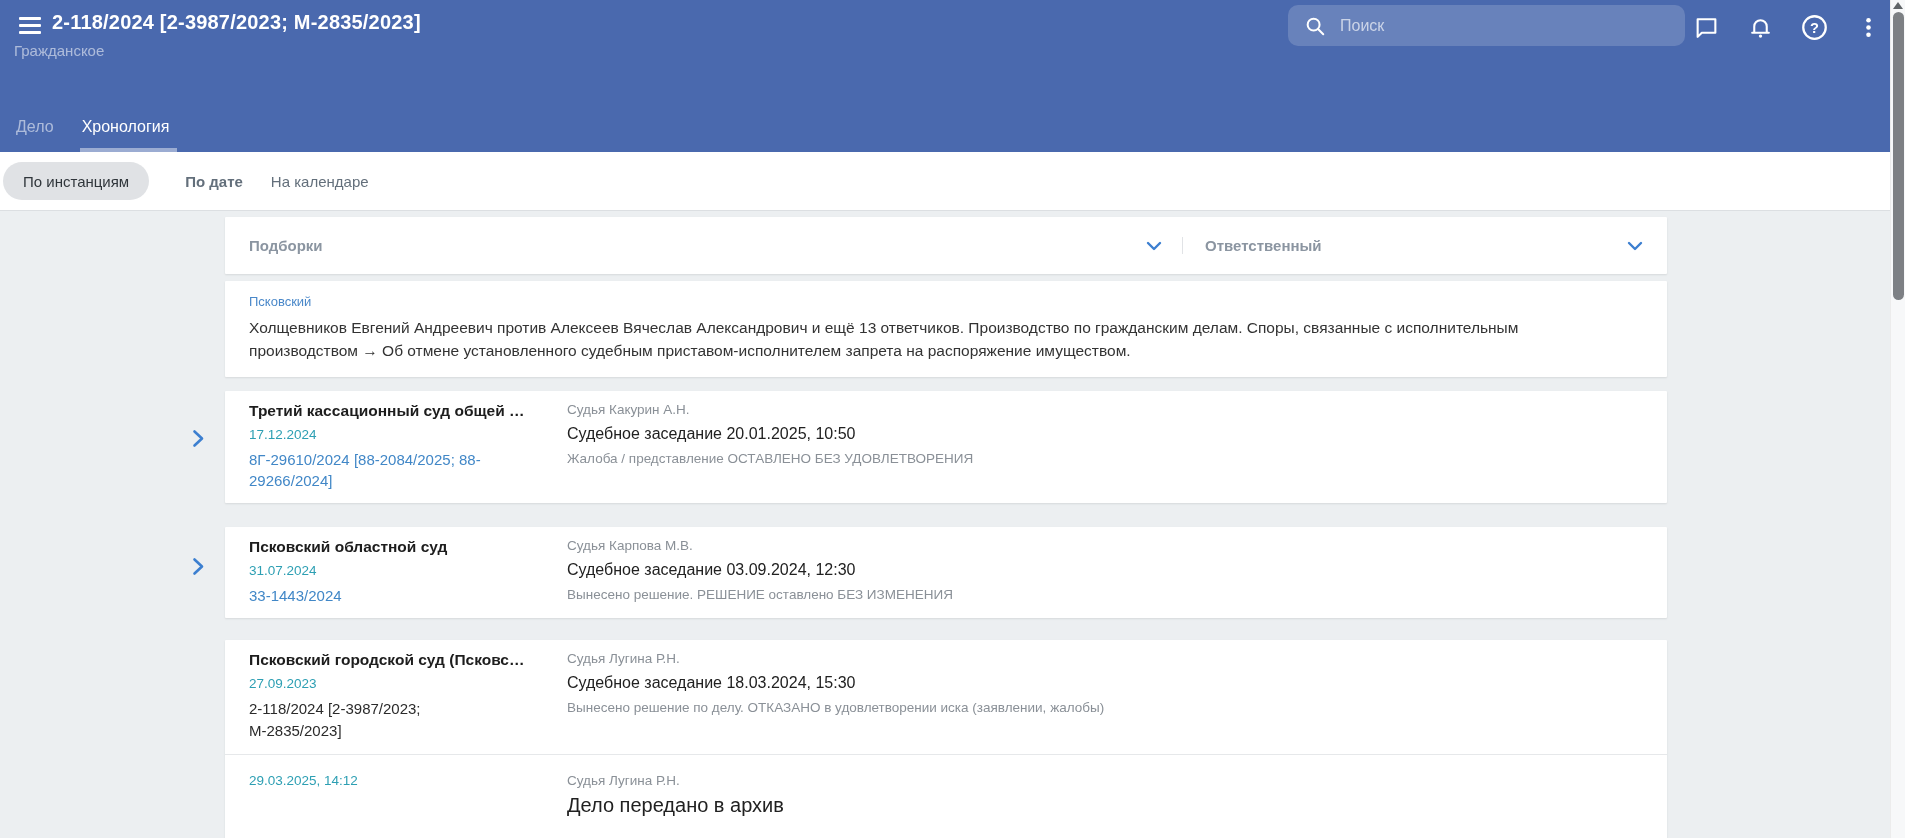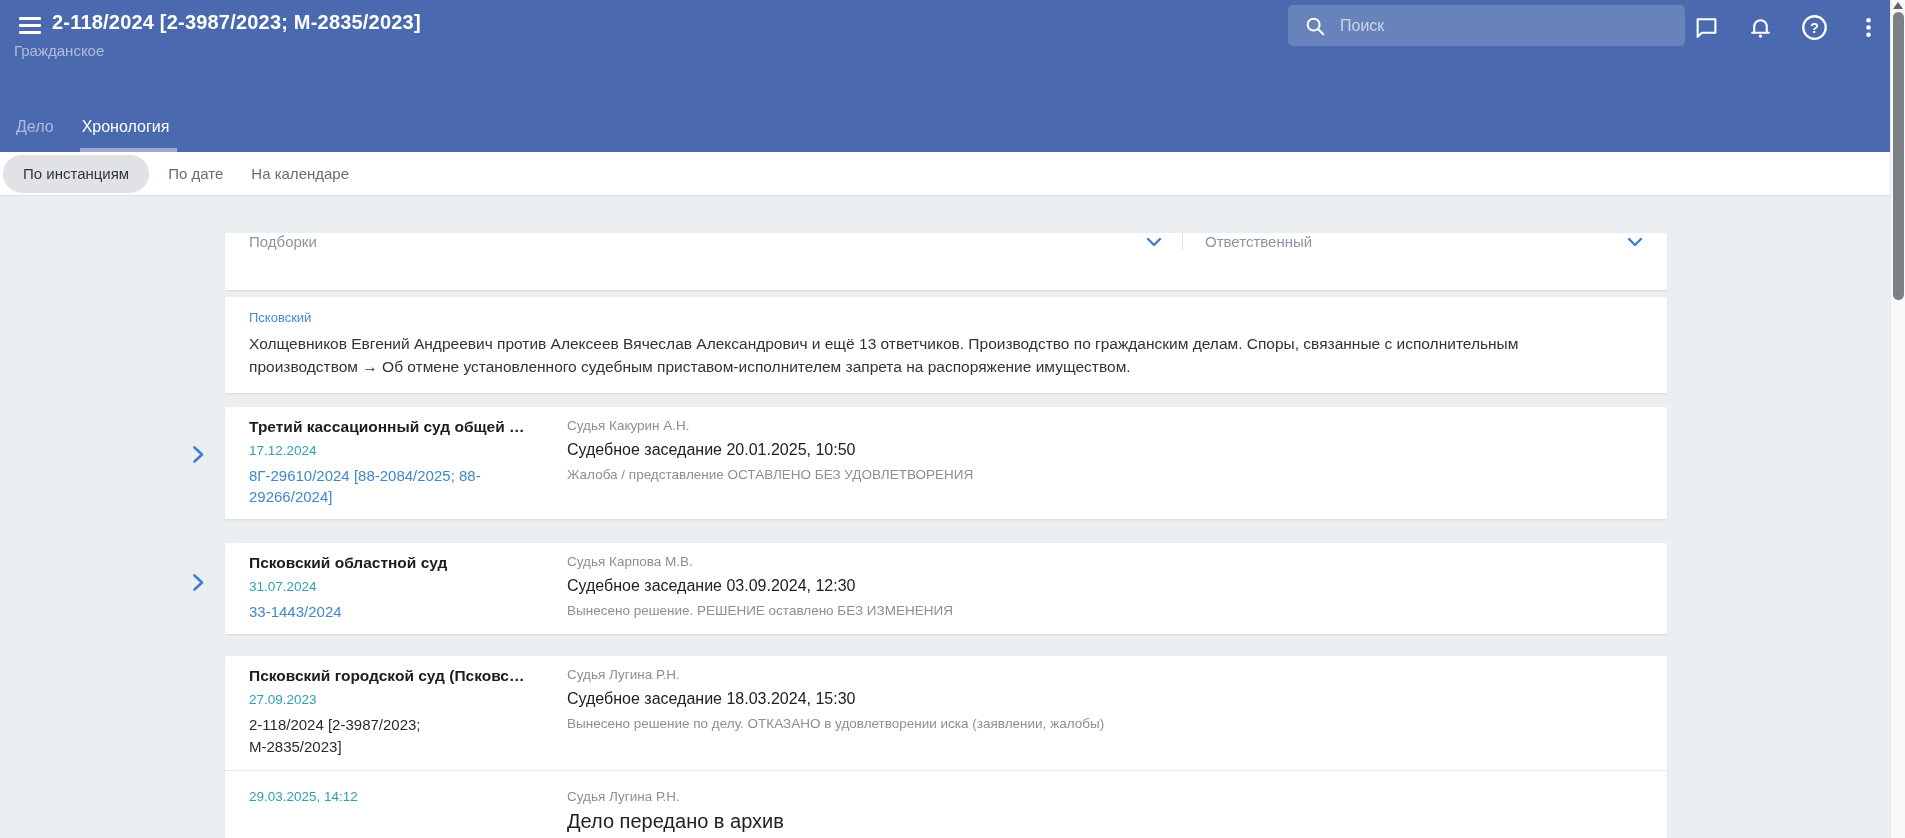--- a/index.html
+++ b/index.html
@@ -6,45 +6,45 @@
   html,body { width:1905px; height:838px; overflow:hidden; }
   body { font-family:"Liberation Sans","DejaVu Sans",sans-serif; background:#eceff1; position:relative; }
 
   
   .header { position:absolute; top:0; left:0; width:1890px; height:152px; background:#4a69ae; }
   .menu-btn { position:absolute; left:19px; top:17px; width:22px; height:17px; cursor:pointer; }
   .menu-btn span { display:block; height:2.6px; background:#fff; border-radius:1px; margin-bottom:4.4px; }
   .hdr-title { position:absolute; left:52px; top:11px; color:#fff; font-size:20px; font-weight:bold; letter-spacing:.2px; }
   .hdr-subtitle { position:absolute; left:14px; top:42px; color:rgba(255,255,255,.55); font-size:15px; }
 
-  .search { position:absolute; left:1288px; top:5px; width:397px; height:41px; background:rgba(255,255,255,.17); border-radius:5px; display:flex; align-items:center; padding:0 12px; }
+  .search { position:absolute; left:1288px; top:5px; width:397px; height:41px; background:rgba(255,255,255,.17); border-radius:10px; display:flex; align-items:center; padding:0 12px; }
   .search svg { flex:0 0 auto; margin:0 14px 0 4px; }
   .search input { flex:1; background:transparent; border:none; outline:none; color:#fff; font-size:16px; font-family:inherit; }
   .search input::placeholder { color:rgba(255,255,255,.65); }
 
   .hdr-icons { position:absolute; left:1692px; top:13px; display:flex; align-items:center; gap:26px; }
   .hicon { width:28px; height:28px; display:flex; align-items:center; justify-content:center; cursor:pointer; }
 
   .tabs { position:absolute; left:0; bottom:0; height:48px; display:flex; align-items:flex-end; }
   .tab { font-size:16px; color:rgba(255,255,255,.55); padding:0 0 2px 0; margin-left:16px; cursor:pointer; position:relative; height:100%; display:flex; align-items:center; }
   .tab + .tab { margin-left:28px; }
   .tab.active { color:#fff; }
   .tab.active::after { content:""; position:absolute; left:-2px; right:-8px; bottom:0; height:4px; background:rgba(255,255,255,.45); }
 
   
-  .chips-row { position:absolute; top:152px; left:0; width:1890px; height:44px; background:#fff; border-bottom:1px solid #dcdfe2; display:flex; align-items:center; }
+  .chips-row { position:absolute; top:152px; left:0; width:1890px; height:59px; background:#fff; border-bottom:1px solid #dcdfe2; display:flex; align-items:center; }
   .chip { font-size:15px; color:#636f7b; cursor:pointer; margin-left:28px; white-space:nowrap; }
   .chip.active { background:#e0e2e5; color:#30363b; border-radius:19px; height:38px; display:flex; align-items:center; padding:0 20px; margin-left:3px; }
-  .chip.active + .chip { margin-left:19px; }
+  .chip.active + .chip { margin-left:36px;font-weight:bold; }
 
   
   .content { position:absolute; top:212px; left:0; width:1890px; height:626px; }
   .card { position:relative; margin-left:225px; width:1442px; background:#fff; border-radius:1px; box-shadow:0 1px 2px rgba(60,64,67,.12); }
 
-  .filters-card { margin-top:21px; height:57px; display:flex; align-items:flex-start; }
+  .filters-card { margin-top:5px; height:57px; display:flex; align-items:center;font-weight:bold; }
   .filter-cell { display:flex; align-items:center; cursor:pointer; }
   .filter-cell.left { flex:0 0 958px; padding:0 20px 0 24px; border-right:1px solid #e1e3e6; }
   .filter-cell.right { flex:1; padding:0 24px 0 22px; }
   .filter-label { flex:1; font-size:15px; color:#8b95a1; }
 
   .note-card { margin-top:7px; padding:13px 70px 15px 24px; }
   .note-label { font-size:13px; color:#4a88c9; margin-bottom:7px; }
   .note-text { font-size:15.5px; color:#333; line-height:23px; max-width:1340px; }
 
   .inst-card { display:flex; padding:10px 24px 12px 24px; }

